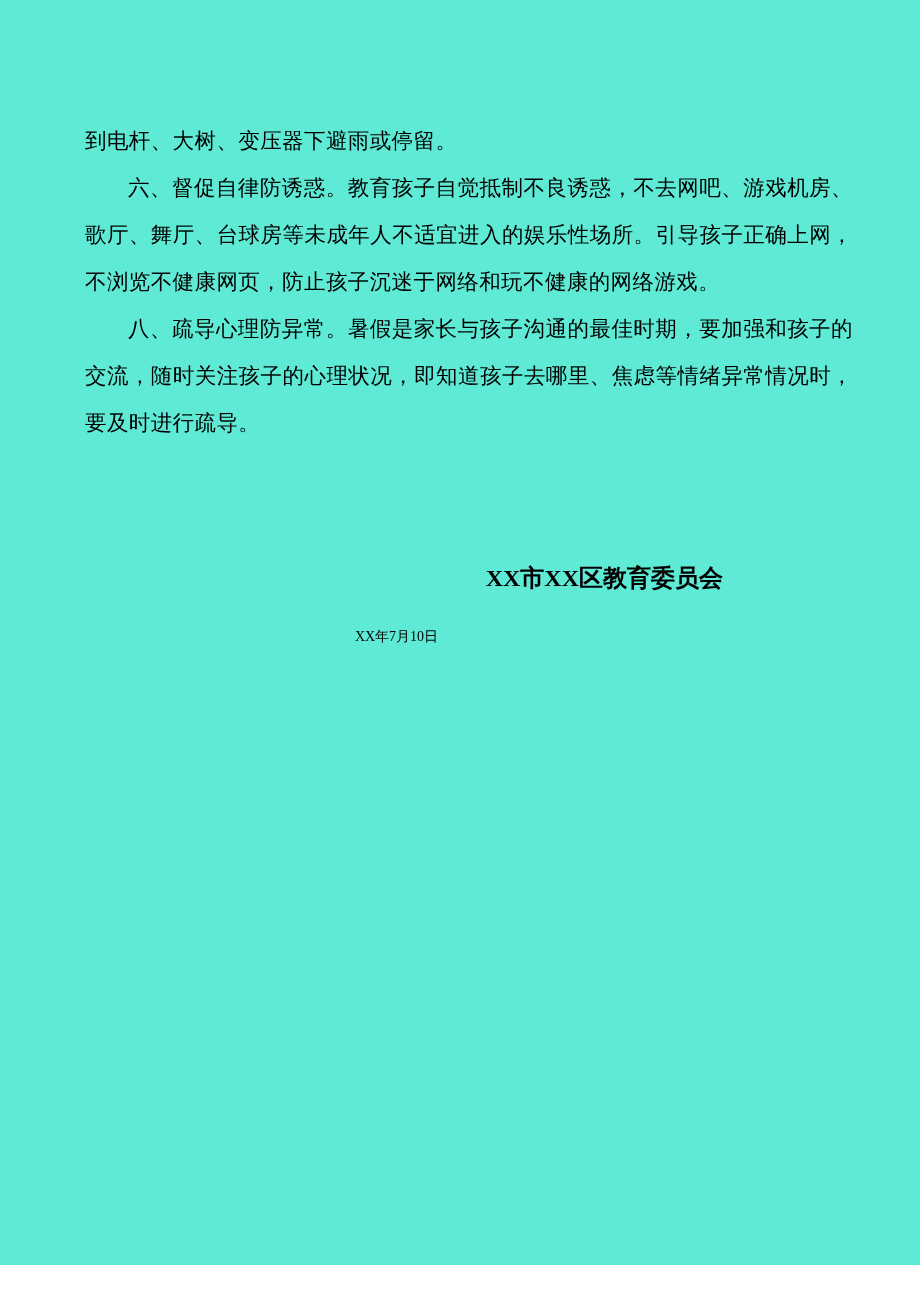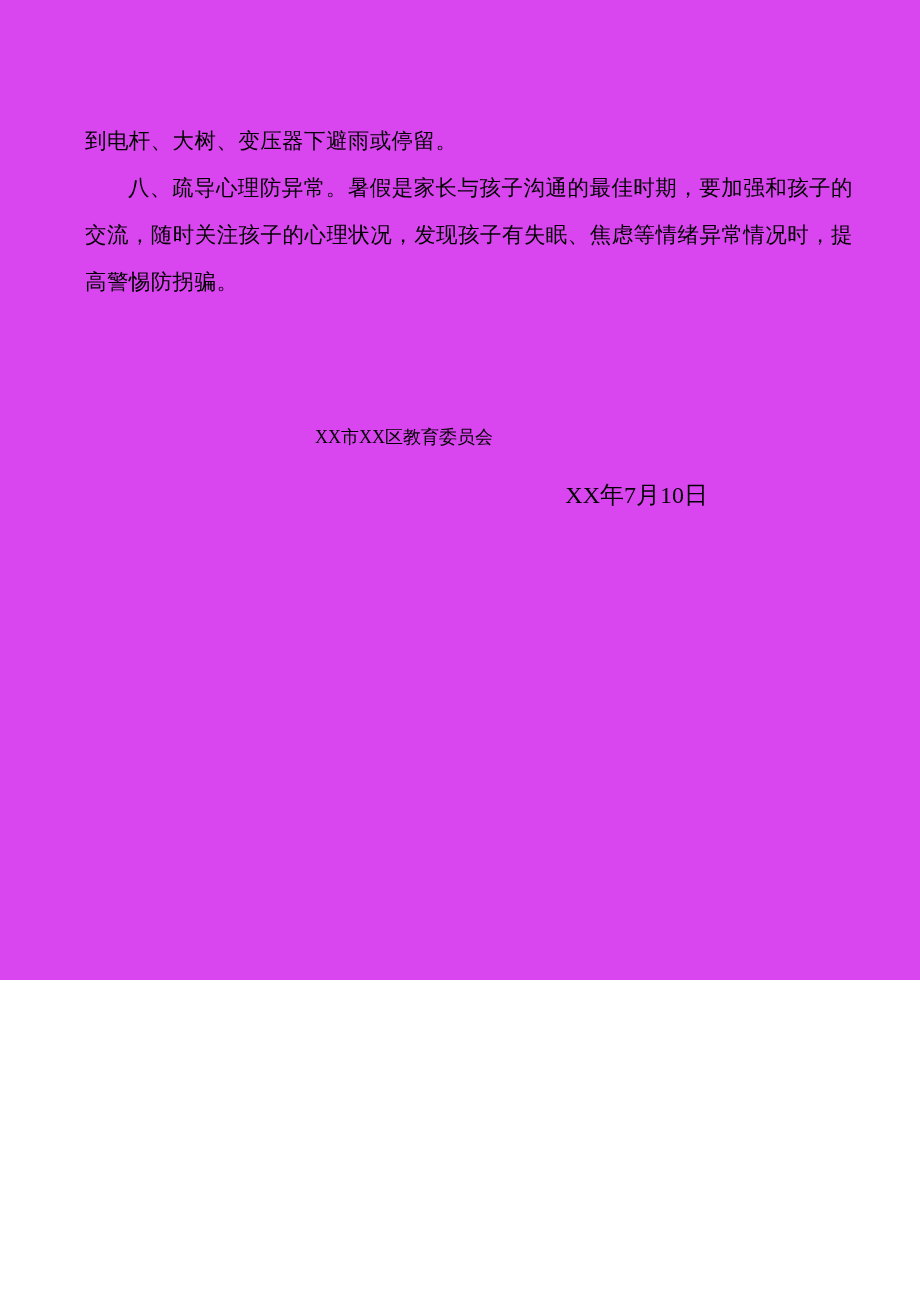--- a/index.html
+++ b/index.html
@@ -9,22 +9,22 @@
   }
   body {
     width: 920px;
     height: 1301px;
     font-family: "Liberation Serif", "DejaVu Serif", serif;
     color: #000000;
   }
   .page {
     position: relative;
     width: 920px;
-    height: 980px;
-    background: #d946ef;
+    height: 1265px;
+    background: #5eead4;
     overflow: hidden;
   }
   .content {
     position: absolute;
     left: 85px;
     top: 118px;
     width: 768px;
   }
   .para {
     margin: 0;
@@ -32,39 +32,41 @@
     line-height: 47px;
     letter-spacing: 0.4px;
     text-align: justify;
     text-justify: inter-ideograph;
   }
   .para.indent {
     text-indent: 2em;
   }
   .signature {
     margin: 108px 0 0 0;
-    font-size: 18px;
+    font-size: 24px;
     line-height: 47px;
-    text-align: center;
+    text-align: right;
     padding-right: 130px;
+    font-weight: bold;
   }
   .date {
     margin: 11px 0 0 0;
-    font-size: 24px;
+    font-size: 14px;
     line-height: 47px;
-    text-align: right;
+    text-align: center;
     padding-right: 145px;
   }
 </style>
 </head>
 <body>
 
 <div class="page">
   <div class="content">
 
     <div id="paragraphs">
         <p class="para">到电杆、大树、变压器下避雨或停留。</p>
-        <p class="para indent">八、疏导心理防异常。暑假是家长与孩子沟通的最佳时期，要加强和孩子的交流，随时关注孩子的心理状况，发现孩子有失眠、焦虑等情绪异常情况时，提高警惕防拐骗。</p>
+        <p class="para indent">六、督促自律防诱惑。教育孩子自觉抵制不良诱惑，不去网吧、游戏机房、歌厅、舞厅、台球房等未成年人不适宜进入的娱乐性场所。引导孩子正确上网，不浏览不健康网页，防止孩子沉迷于网络和玩不健康的网络游戏。</p>
+        <p class="para indent">八、疏导心理防异常。暑假是家长与孩子沟通的最佳时期，要加强和孩子的交流，随时关注孩子的心理状况，即知道孩子去哪里、焦虑等情绪异常情况时，要及时进行疏导。</p>
       </div>
     <p class="signature">XX市XX区教育委员会</p>
     <p class="date">XX年7月10日</p>
   </div>
 </div>
 
 </body></html>

